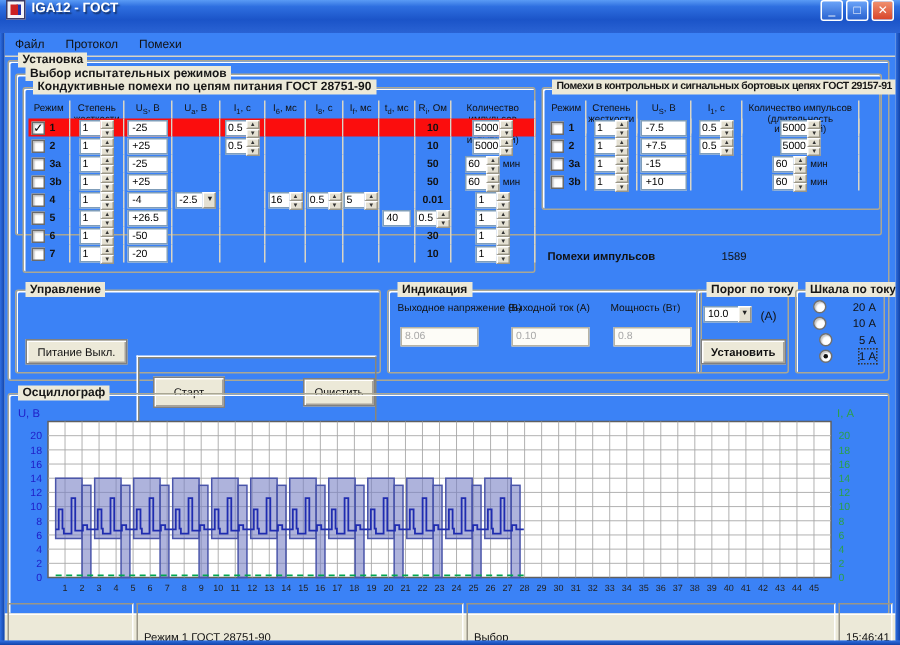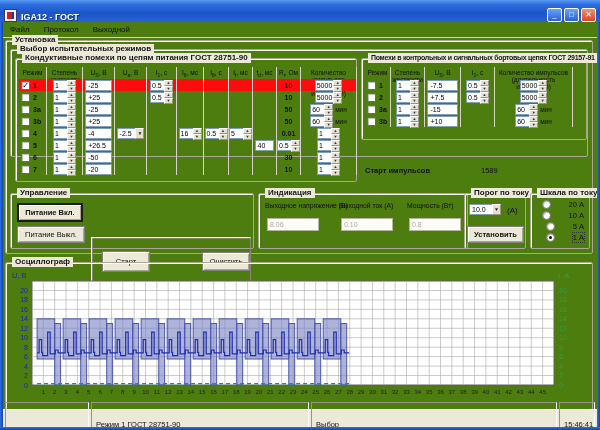--- a/index.html
+++ b/index.html
@@ -1,32 +1,32 @@
 <!DOCTYPE html>
 <html><head>
 <meta charset="utf-8">
 <style>
   *{margin:0;padding:0;box-sizing:border-box;font-family:"Liberation Sans","DejaVu Sans",sans-serif;}
   html,body{width:600px;height:430px;overflow:hidden;background:#ece9d8;}
   .win{position:relative;width:600px;height:430px;background:#ece9d8;}
   .titlebar{position:absolute;top:0;left:0;right:0;height:22px;
     background:linear-gradient(180deg,#5a9bf5 0%,#2e6fe0 20%,#1b54c8 60%,#2a63d4 100%);
-    display:flex;align-items:flex-end;padding:0 4px;z-index:50;}
+    display:flex;align-items:flex-start;padding:0 4px;z-index:50;}
   .title-text{color:#fff;font-size:9px;font-weight:bold;text-shadow:1px 1px 1px rgba(0,0,0,.5);margin-left:4px;flex:1;}
   .app-icon{width:13px;height:13px;background:#f4f4f8;border:1px solid #3a3a66;display:inline-block;position:relative;}
   .app-icon::after{content:"";position:absolute;left:2px;top:2px;width:5px;height:7px;background:#c22;}
   .app-icon::before{content:"";position:absolute;right:2px;top:2px;width:3px;height:7px;background:#23a;}
   .wbtns{display:flex;gap:2px;}
   .wb{width:15px;height:14px;border:1px solid #fff;border-radius:2px;color:#fff;font-size:8px;line-height:12px;text-align:center;
     background:linear-gradient(180deg,#6aa3f8,#2a63d0);}
   .wb.close{background:linear-gradient(180deg,#f0926f,#d8442a);}
   .b-left,.b-right{position:absolute;top:22px;bottom:0;width:3px;background:linear-gradient(90deg,#2f6fe2,#1243a8);z-index:40;}
   .b-left{left:0;}.b-right{right:0;}
   .b-bottom{position:absolute;left:0;right:0;bottom:0;height:3px;background:linear-gradient(180deg,#2f6fe2,#1243a8);z-index:40;}
-  .client{position:absolute;left:3px;right:3px;top:22px;bottom:3px;background:#4d7c0f;}
+  .client{position:absolute;left:3px;right:3px;top:22px;bottom:3px;background:#3b82f6;}
   .menubar{position:absolute;left:0;right:0;top:0;height:16px;border-bottom:1px solid #d8d4c4;display:flex;align-items:center;}
   .menu-item{font-size:8px;padding:2px 7px;color:#111;}
   
   .grp{position:absolute;border:1px solid #aaa794;border-radius:2px;box-shadow:inset 1px 1px 0 #fff;}
   .cap{position:absolute;top:-6px;left:6px;background:#ece9d8;padding:0 3px;font-size:8px;font-weight:bold;color:#161616;white-space:nowrap;line-height:10px;}
   .cap.small{font-size:7px;letter-spacing:-0.3px;}
   
   .tgrid{display:grid;position:absolute;left:3px;top:8px;}
   .th{font-size:6.5px;line-height:7px;text-align:center;padding-top:2px;border-right:1px solid #d9d5c6;color:#111;}
   .td{display:flex;align-items:center;justify-content:center;font-size:7px;border-right:1px solid #d9d5c6;position:relative;}
@@ -75,21 +75,21 @@
     </div>
   </div>
   <div class="b-left"></div>
   <div class="b-right"></div>
   <div class="b-bottom"></div>
 
   <div class="client">
     <div class="menubar" id="menubar">
         <span class="menu-item">Файл</span>
         <span class="menu-item">Протокол</span>
-        <span class="menu-item">Выходной</span>
+        <span class="menu-item">Помехи</span>
       </div>
 
     <div class="grp" id="grp-ustanovka" style="left:2px;top:18px;width:588px;height:214px;padding-left:16px;">
       <span class="cap">Установка</span>
 
       <div class="grp" style="left:4px;top:8px;width:578px;height:108px;">
         <span class="cap">Выбор испытательных режимов</span>
 
         <div class="grp" id="grp-left-table" style="left:4px;top:8px;width:342px;height:124px;">
           <span class="cap">Кондуктивные помехи по цепям питания ГОСТ 28751-90</span>
@@ -561,27 +561,26 @@
                   <span class="sarrs">
                     <span class="sa">▲</span>
                     <span class="sa">▼</span>
                   </span>
                 </span>
                 <span class="unit">мин</span>
               </div>
             </div>
           </div>
 
-        <span class="counter-label" style="left:354px;top:116px;">Старт импульсов</span>
+        <span class="counter-label" style="left:354px;top:116px;">Помехи импульсов</span>
         <span class="counter-value" style="left:470px;top:116px;">1589</span>
       </div>
 
       <div class="grp" style="left:4px;top:152px;width:244px;height:56px;">
         <span class="cap">Управление</span>
-        <div class="btn bold def" style="left:6px;top:9px;width:66px;height:19px;">Питание Вкл.</div>
         <div class="btn" style="left:6px;top:32px;width:68px;height:17px;">Питание Выкл.</div>
         <div class="panel" style="left:80px;top:6px;width:160px;height:46px;">
           <div class="btn" style="left:10px;top:13px;width:48px;height:21px;">Старт</div>
           <div class="btn" style="left:110px;top:14px;width:48px;height:19px;">Очистить</div>
         </div>
       </div>
 
       <div class="grp" id="grp-indikaciya" style="left:252px;top:152px;width:210px;height:56px;">
         <span class="cap">Индикация</span>
       <span class="flabel" style="left: 6px; top: 8px;">Выходное напряжение (В)</span>

